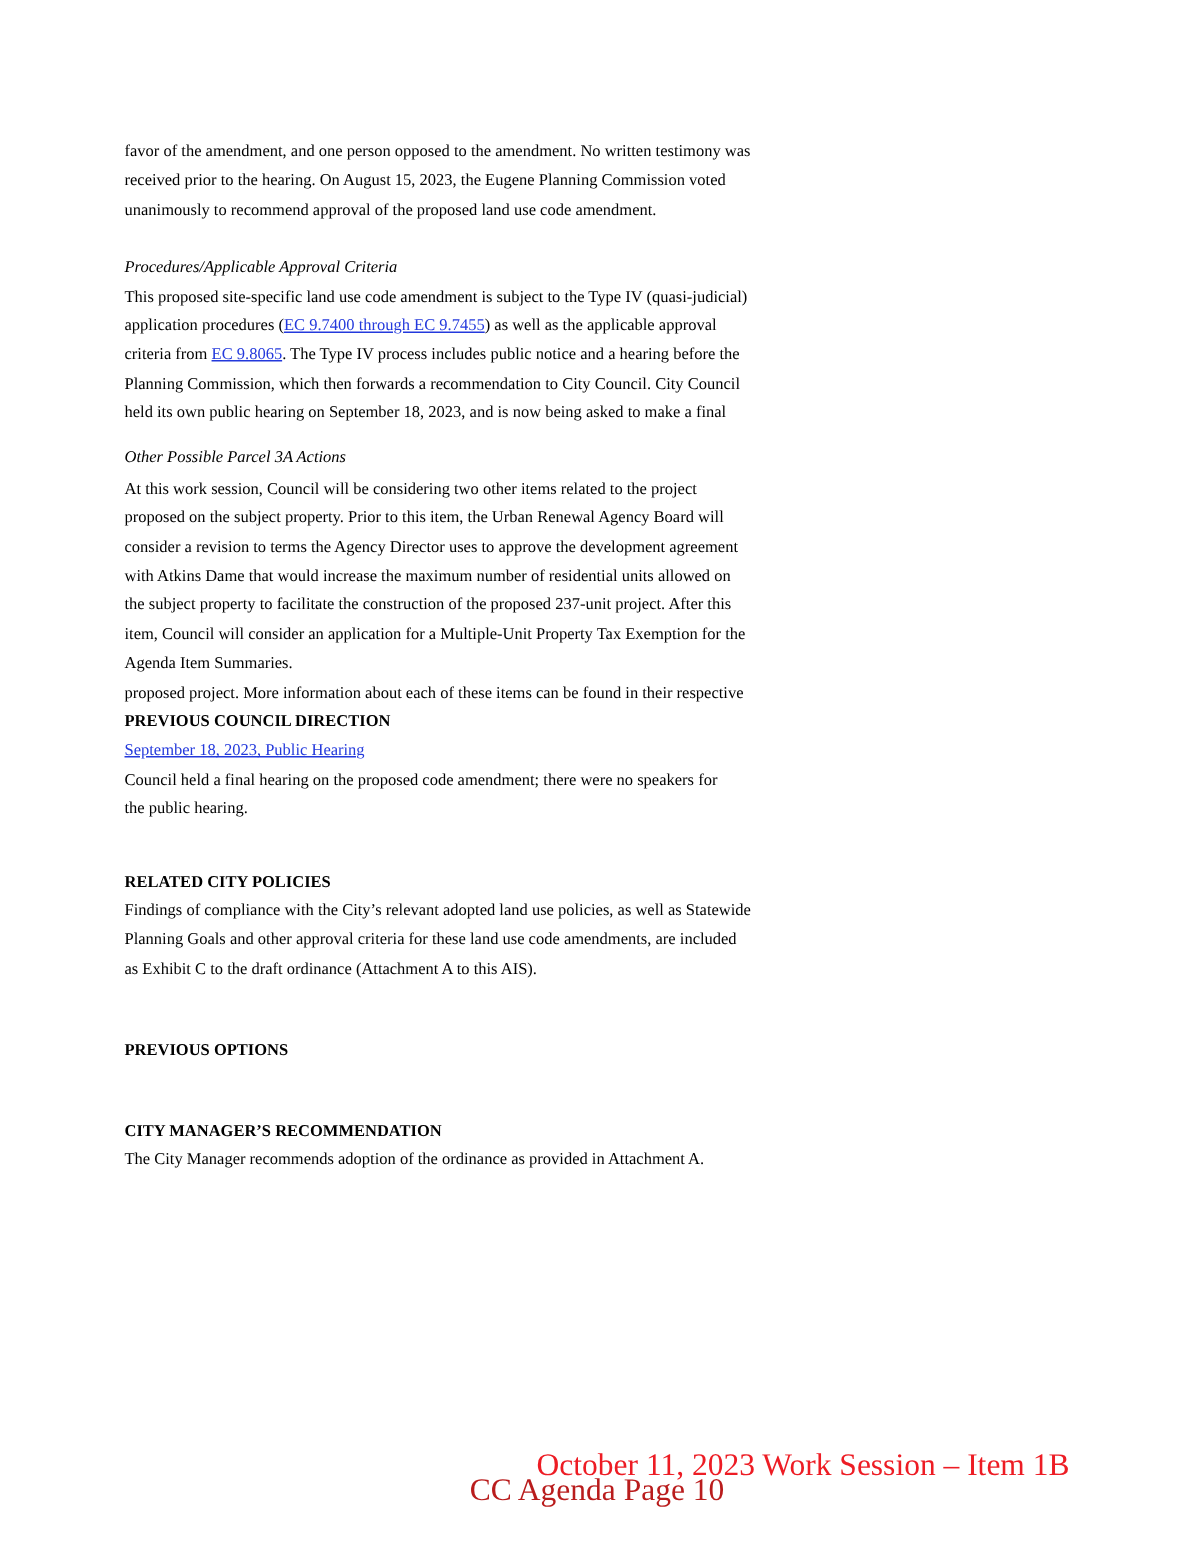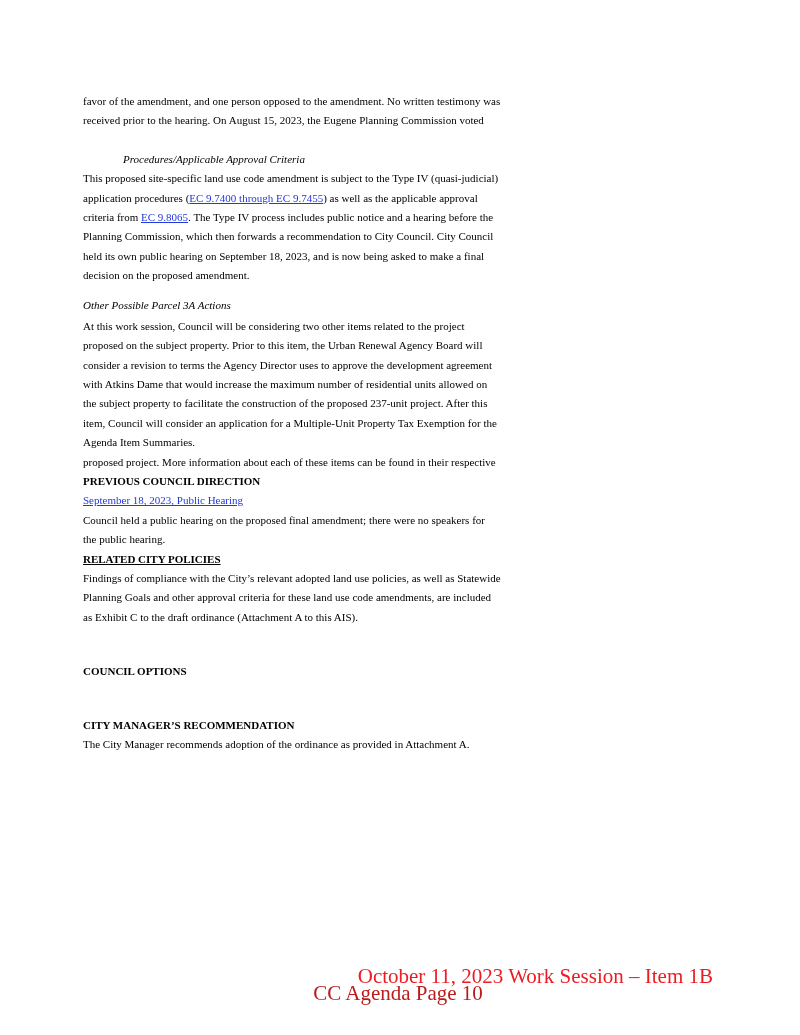--- a/index.html
+++ b/index.html
@@ -57,31 +57,31 @@
   }
 </style>
 </head>
 <body>
 
 <div class="page">
   <div class="content" id="content">
       <div class="block paragraph">
         <div class="line"><span>favor of the amendment, and one person opposed to the amendment. No written testimony was</span></div>
         <div class="line"><span>received prior to the hearing. On August 15, 2023, the Eugene Planning Commission voted</span></div>
+        <div class="line"><span>unanimously to recommend approval of the proposed land use code amendment.</span></div>
       </div>
-      <div class="block heading_italic" style="margin-top: 19px; margin-left: 40px;">
+      <div class="block heading_italic" style="margin-top: 19px;">
         <div class="line"><span>Procedures/Applicable Approval Criteria</span></div>
       </div>
       <div class="block paragraph">
         <div class="line"><span>This proposed site-specific land use code amendment is subject to the Type IV (quasi-judicial)</span></div>
         <div class="line"><span>application procedures (</span><a class="doclink" href="#">EC 9.7400 through EC 9.7455</a><span>) as well as the applicable approval</span></div>
         <div class="line"><span>criteria from </span><a class="doclink" href="#">EC 9.8065</a><span>. The Type IV process includes public notice and a hearing before the</span></div>
         <div class="line"><span>Planning Commission, which then forwards a recommendation to City Council. City Council</span></div>
         <div class="line"><span>held its own public hearing on September 18, 2023, and is now being asked to make a final</span></div>
-        <div class="line"><span>decision on the proposed amendment.</span></div>
       </div>
       <div class="block heading_italic" style="margin-top: 10px;">
         <div class="line"><span>Other Possible Parcel 3A Actions</span></div>
       </div>
       <div class="block paragraph" style="margin-top: 2px;">
         <div class="line"><span>At this work session, Council will be considering two other items related to the project</span></div>
         <div class="line"><span>proposed on the subject property. Prior to this item, the Urban Renewal Agency Board will</span></div>
         <div class="line"><span>consider a revision to terms the Agency Director uses to approve the development agreement</span></div>
         <div class="line"><span>with Atkins Dame that would increase the maximum number of residential units allowed on</span></div>
         <div class="line"><span>the subject property to facilitate the construction of the proposed 237-unit project. After this</span></div>
@@ -89,33 +89,33 @@
         <div class="line"><span>Agenda Item Summaries.</span></div>
         <div class="line"><span>proposed project. More information about each of these items can be found in their respective</span></div>
       </div>
       <div class="block heading_bold" style="">
         <div class="line"><span>PREVIOUS COUNCIL DIRECTION</span></div>
       </div>
       <div class="block paragraph">
         <div class="line"><a class="doclink" href="#">September 18, 2023, Public Hearing</a></div>
       </div>
       <div class="block paragraph">
-        <div class="line"><span>Council held a public hearing on the proposed final amendment; there were no speakers for</span></div>
+        <div class="line"><span>Council held a final hearing on the proposed code amendment; there were no speakers for</span></div>
         <div class="line"><span>the public hearing.</span></div>
       </div>
-      <div class="block heading_bold" style=" text-decoration: underline;">
+      <div class="block heading_bold" style="margin-top: 29px;">
         <div class="line"><span>RELATED CITY POLICIES</span></div>
       </div>
       <div class="block paragraph">
         <div class="line"><span>Findings of compliance with the City’s relevant adopted land use policies, as well as Statewide</span></div>
         <div class="line"><span>Planning Goals and other approval criteria for these land use code amendments, are included</span></div>
         <div class="line"><span>as Exhibit C to the draft ordinance (Attachment A to this AIS).</span></div>
       </div>
       <div class="block heading_bold" style="margin-top: 35px;">
-        <div class="line"><span>COUNCIL OPTIONS</span></div>
+        <div class="line"><span>PREVIOUS OPTIONS</span></div>
       </div>
       <div class="block heading_bold" style="margin-top: 34px;">
         <div class="line"><span>CITY MANAGER’S RECOMMENDATION</span></div>
       </div>
       <div class="block paragraph">
         <div class="line"><span>The City Manager recommends adoption of the ordinance as provided in Attachment A.</span></div>
       </div>
     </div>
   <div class="footer-right">October 11, 2023 Work Session – Item 1B</div>
   <div class="footer-center">CC Agenda Page 10</div>

